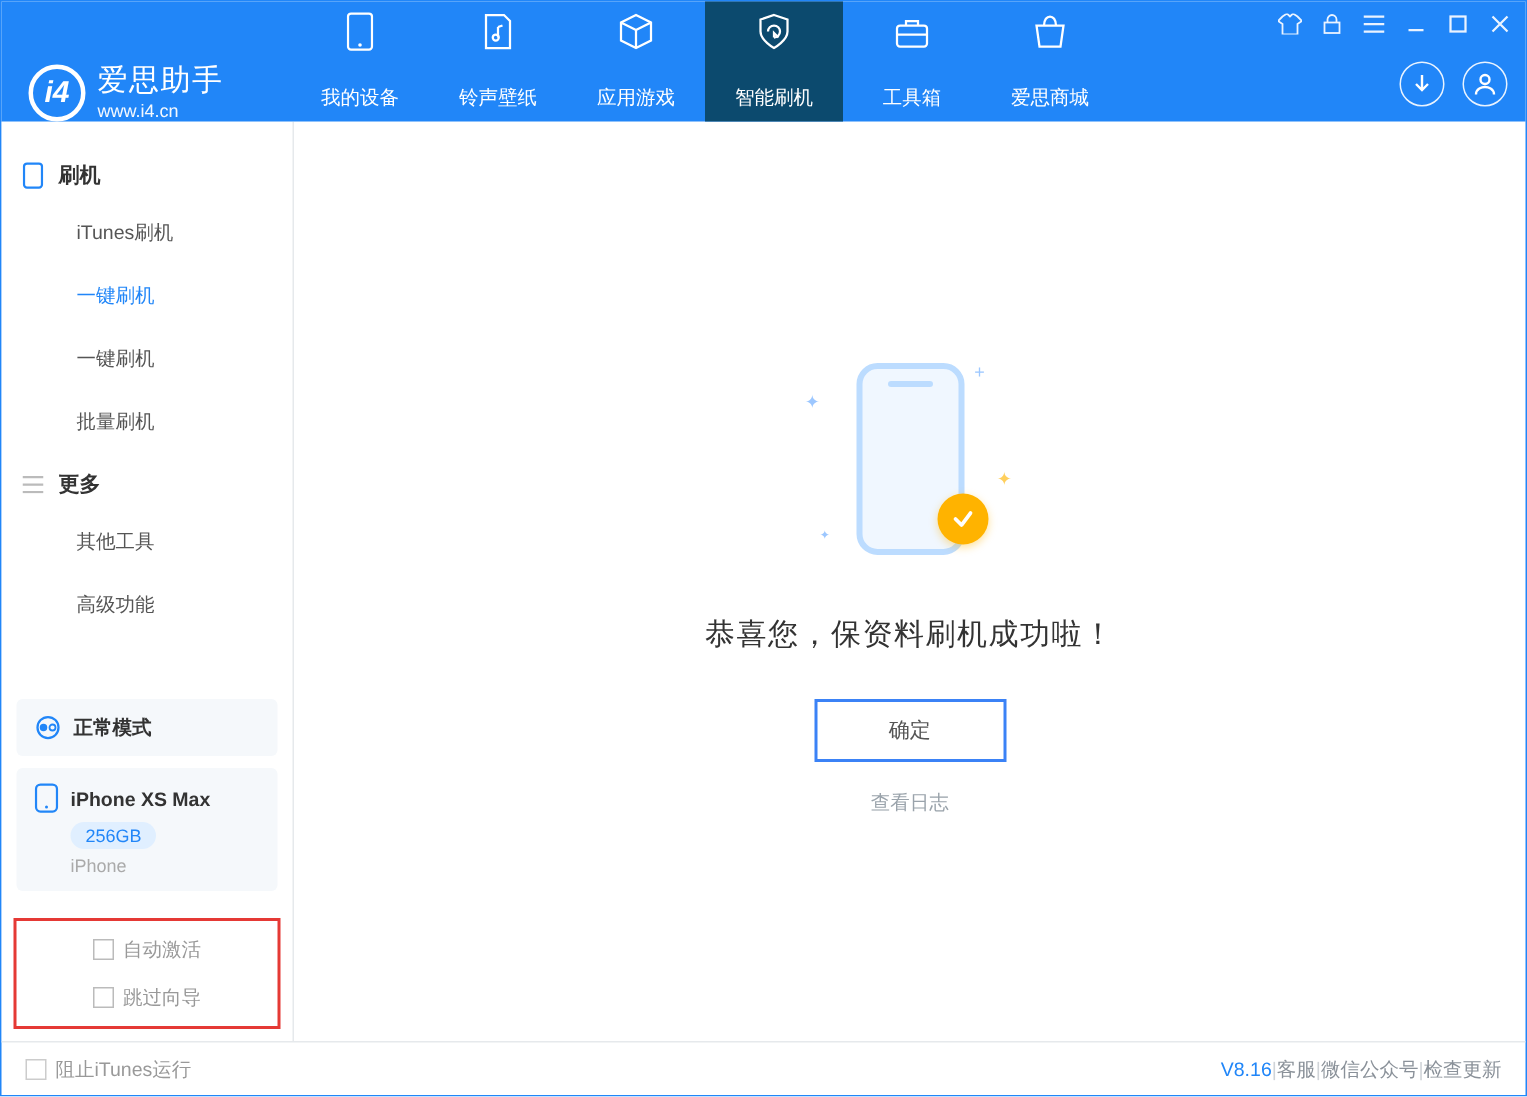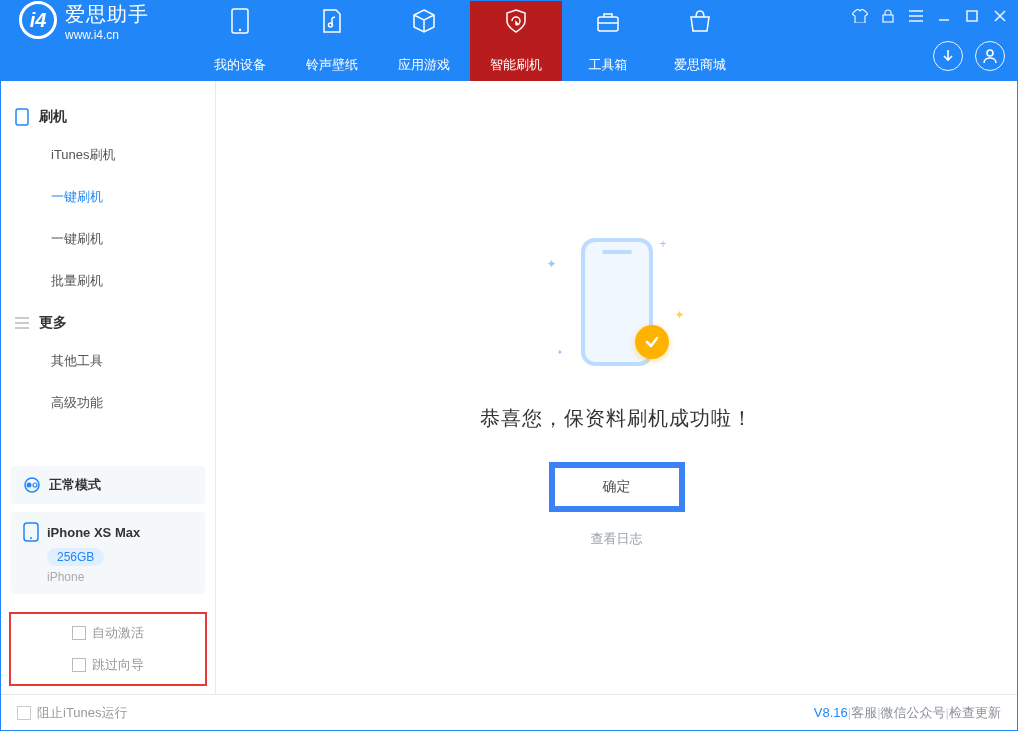--- a/index.html
+++ b/index.html
@@ -1,53 +1,53 @@
 <!DOCTYPE html>
 <html><head>
 <meta charset="utf-8">
 <style>
   * { margin: 0; padding: 0; box-sizing: border-box; font-family: "Microsoft YaHei", "PingFang SC", sans-serif; }
   body { background: #fff; }
   .window { width: 1018px; height: 731px; border: 1px solid #2186f8; background: #fff; display: flex; flex-direction: column; }
   .titlebar { height: 80px; background: #2186f8; display: flex; align-items: stretch; color: #fff; padding-left: 18px; position: relative; }
-  .branding { display: flex; align-items: flex-start; width: 175px; }
+  .branding { display: flex; align-items: flex-end; width: 175px; }
   .logo-ring { width: 38px; height: 38px; border-radius: 50%; border: 3px solid #fff; display: flex; align-items: center; justify-content: center; color: #fff; font-weight: bold; font-size: 20px; font-style: italic; }
   .brand-text { margin-left: 8px; }
   .brand-name { font-size: 20px; font-weight: 500; letter-spacing: 1px; }
   .brand-url { font-size: 12px; opacity: 0.95; }
   .nav-tabs { display: flex; align-items: stretch; }
   .nav-tab { width: 92px; display: flex; flex-direction: column; align-items: center; justify-content: center; cursor: pointer; color: #fff; font-size: 13px; gap: 22px; }
-  .nav-tab.active { background: #b91c1c; }
+  .nav-tab.active { background: #0c4a6e; }
   .nav-tab .icon { width: 26px; height: 26px; display: flex; align-items: center; justify-content: center; }
   .right-controls { position: absolute; right: 8px; top: 6px; display: flex; gap: 10px; align-items: center; color: #cfe4ff; }
   .ctl { width: 18px; height: 18px; display: flex; align-items: center; justify-content: center; cursor: pointer; color: #eaf3ff; }
   .right-circles { position: absolute; right: 12px; bottom: 10px; display: flex; gap: 12px; }
   .circle-btn { width: 30px; height: 30px; border: 1.5px solid rgba(255,255,255,0.9); border-radius: 50%; display: flex; align-items: center; justify-content: center; cursor: pointer; color:#fff; }
   .body { flex: 1; display: flex; overflow: hidden; }
-  .sidebar { width: 215px; border-right: 1px solid #e6e9ec; display: flex; flex-direction: column; background:#fff; }
+  .sidebar { width: 195px; border-right: 1px solid #e6e9ec; display: flex; flex-direction: column; background:#fff; }
   .side-scroll { flex: 1; padding-top: 15px; }
   .section-title { display: flex; align-items: center; gap: 10px; padding: 12px 14px 8px; color: #333; font-size: 14px; font-weight: 600; }
   .side-item { display:block; padding: 12px 14px 12px 50px; font-size: 13px; color: #555; cursor: pointer; }
   .side-item.active { color: #2186f8; }
   .device-panels { padding: 0 10px 10px; }
   .panel { background: #f5f8fb; border-radius: 4px; padding: 10px 12px; margin-top: 8px; }
   .panel-row { display: flex; align-items: center; gap: 8px; color: #333; font-size: 13px; }
   .badge { display:inline-block; background: #e0efff; color: #2186f8; border-radius: 10px; padding: 2px 10px; font-size: 12px; margin-top: 6px; margin-left: 24px;}
   .sub { color: #aaa; font-size: 12px; margin-left: 24px; margin-top:4px;}
   .red-box { border: 2px solid #e53935; margin: 8px; padding: 10px 8px; display: flex; align-items: center; gap: 14px; flex-direction: column; }
   .chk { display: flex; align-items: center; gap: 6px; font-size: 13px; color: #999; }
   .chk-box { width: 14px; height: 14px; border: 1px solid #bbb; }
   .main { flex: 1; display: flex; flex-direction: column; align-items: center; justify-content: center; color: #333; }
   .phone-ill { position: relative; width: 160px; height: 150px; margin-bottom: 28px; display:flex; align-items:center; justify-content:center;}
   .phone-body { width: 72px; height: 128px; border: 4px solid #bcdcff; border-radius: 14px; background: #f0f7ff; position: relative; }
   .phone-body::before { content: ""; position: absolute; top: 8px; left: 50%; transform: translateX(-50%); width: 30px; height: 4px; background: #bcdcff; border-radius: 2px; }
   .check-badge { position: absolute; right: 28px; bottom: 18px; width: 34px; height: 34px; background: #ffb300; border-radius: 50%; display: flex; align-items: center; justify-content: center; color: #fff; box-shadow: 0 2px 6px rgba(255,179,0,0.4); }
   .sparkle { position: absolute; color: #9cc7ff; font-size: 12px; }
   .result-text { font-size: 20px; color: #333; letter-spacing: 1px; margin-bottom: 30px; }
-  .confirm-btn { border: 6px solid #3b82f6; background: #fff; padding: 10px 48px; font-size: 14px; cursor: pointer; color:#555; margin-bottom: 18px; }
+  .confirm-btn { border: 2px solid #3b82f6; background: #fff; padding: 10px 48px; font-size: 14px; cursor: pointer; color:#555; margin-bottom: 18px; }
   .log-link { color: #9aa3ab; font-size: 13px; cursor: pointer; }
   .statusbar { height: 36px; border-top: 1px solid #e6e9ec; display: flex; align-items: center; padding: 0 16px; font-size: 13px; color: #999; }
   .statusbar .chk-box { border-color:#ccc; }
   .statusbar-right { margin-left: auto; display: flex; align-items: center; }
   .sep { color: #d0d4d8; }
   .status-link { color: #8a9199; cursor: pointer; }
   .version { color:#2186f8; }
   svg { display:block; }
 </style>
 </head>

